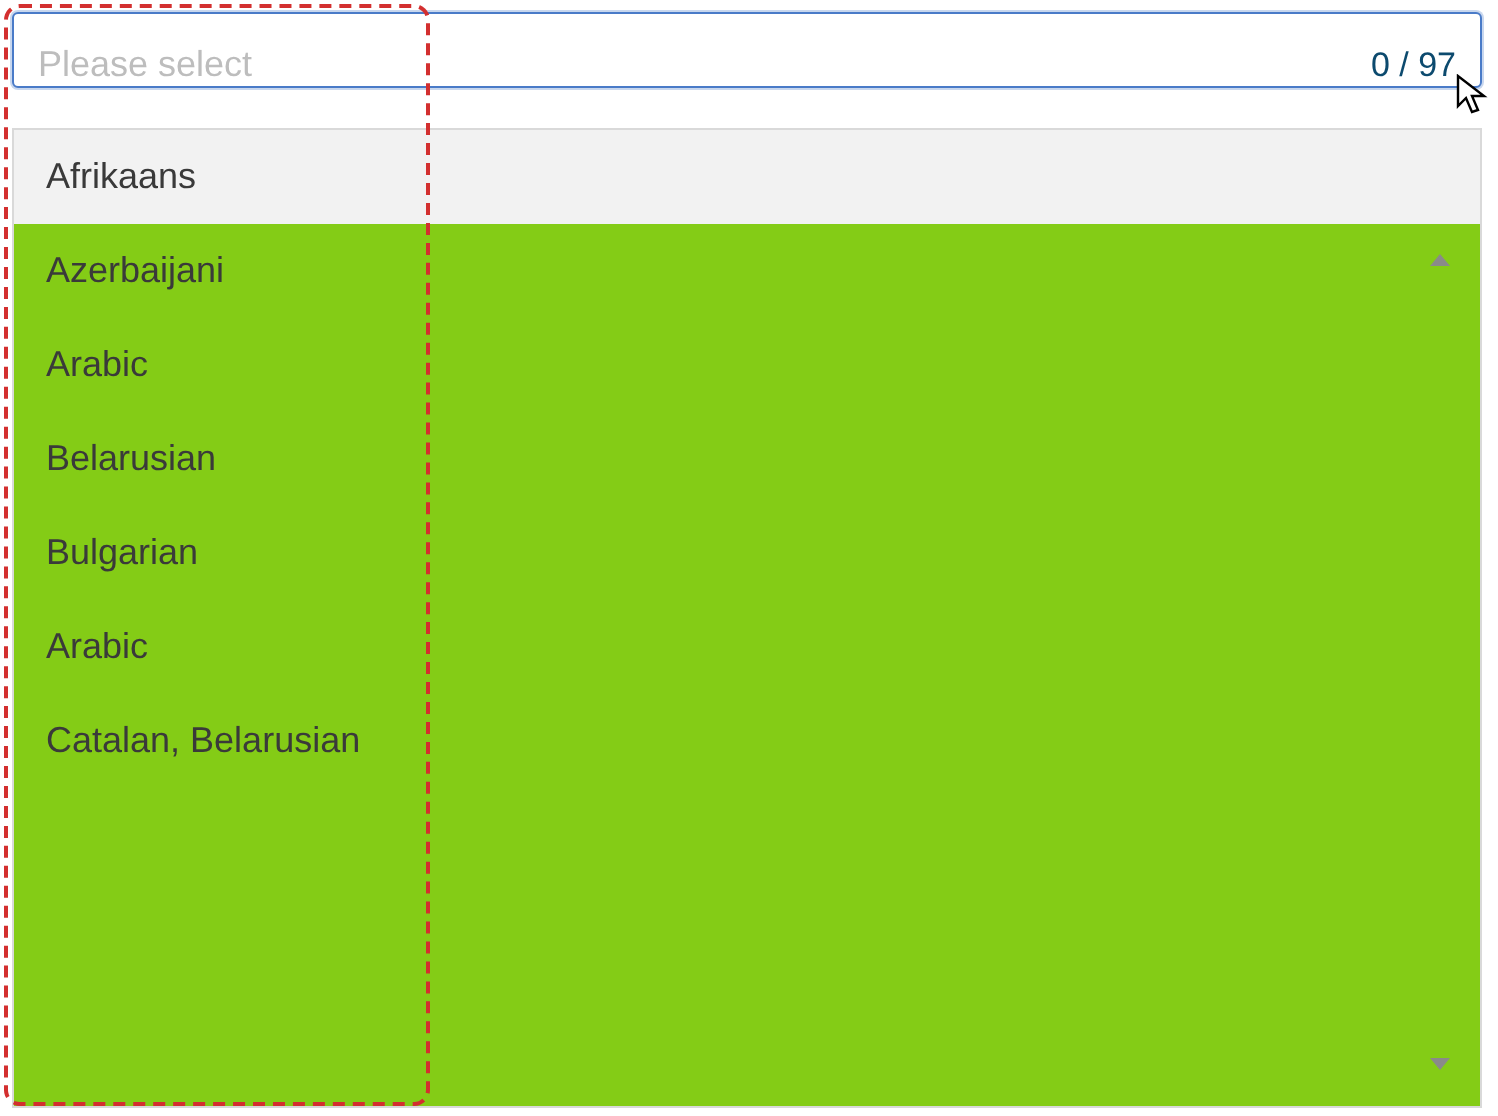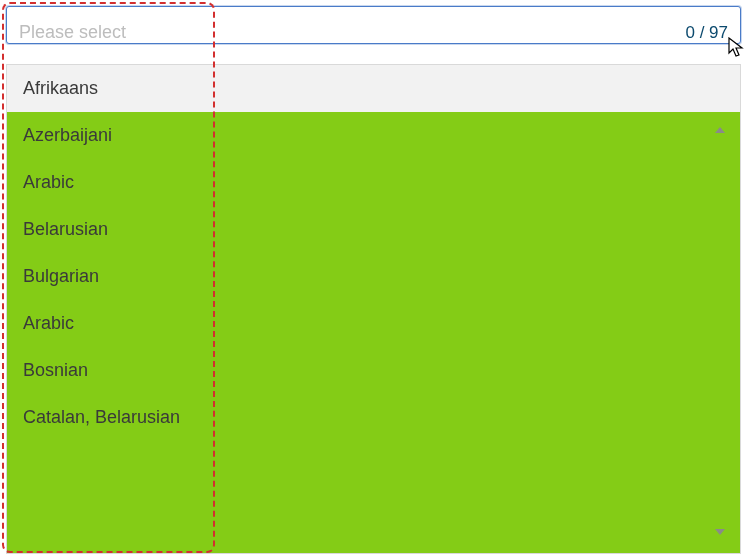--- a/index.html
+++ b/index.html
@@ -131,21 +131,20 @@
   </div>
 
   <div class="dropdown">
     <ul class="dropdown-list">
       <li class="highlighted">Afrikaans</li>
       <li>Azerbaijani</li>
       <li>Arabic</li>
       <li>Belarusian</li>
       <li>Bulgarian</li>
       <li>Arabic</li>
-      <li>Bosnian</li>
       <li>Catalan, Belarusian</li>
     </ul>
     <span class="scroll-arrow-up">
       <svg viewBox="0 0 10 6" width="10" height="6">
           <polygon points="5,0 10,6 0,6" fill="#8a8a8a"></polygon>
         </svg>
     </span>
     <span class="scroll-arrow-down">
       <svg viewBox="0 0 10 6" width="10" height="6">
           <polygon points="0,0 10,0 5,6" fill="#8a8a8a"></polygon>

